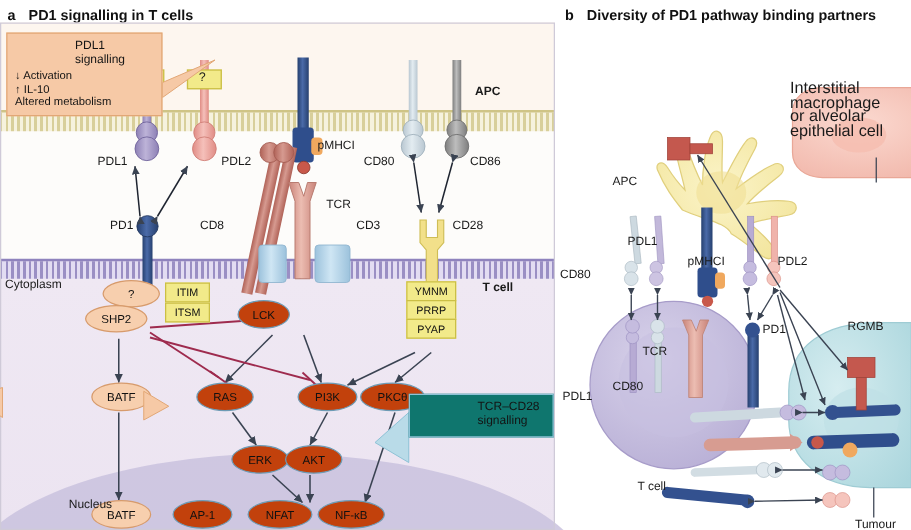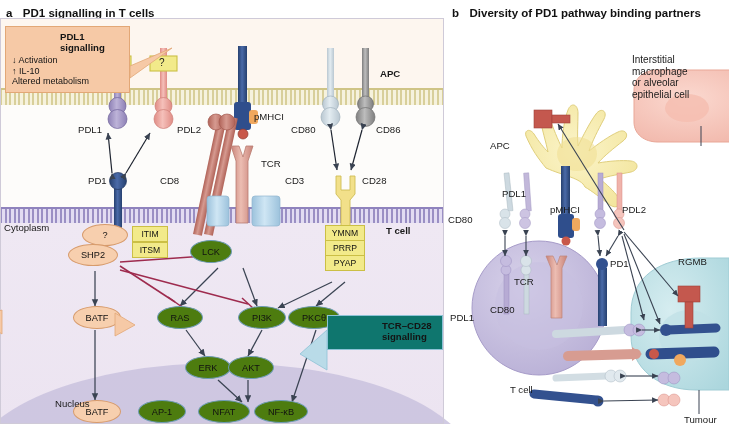--- a/index.html
+++ b/index.html
@@ -23,30 +23,30 @@
        linear-gradient(#ddd6ee,#cfc6e6);
      border-top:2px solid #8f83bd;border-bottom:2px solid #8f83bd;}
   .cyto{position:absolute;left:0;top:205px;width:444px;height:201px;
      background:linear-gradient(#efe8f3,#ece4f1);}
   .nucleus{position:absolute;left:-30px;top:345px;width:504px;height:150px;
      border-radius:50% 50% 0 0 / 70% 70% 0 0;background:#c9c2de;opacity:.85;}
   #panelA .frameline{position:absolute;inset:0;border:1px solid #cfcad8;pointer-events:none;}
   
   .callout{position:absolute;background:#f6c9a6;border:1px solid #e2a776;
      padding:4px 6px 5px 6px;box-sizing:border-box;z-index:40;}
-  .callout .ttl{font-weight:bold;font-size:9.6px;color:#141414;margin-bottom:2px;padding-left:48px;}
+  .callout .ttl{font-weight:normal;font-size:9.6px;color:#141414;margin-bottom:2px;padding-left:48px;}
   .callout li{font-size:9px;color:#141414;line-height:10.6px;list-style:none;}
   .callout ul{margin:0;padding:0;}
   .callout.blue{background:#0f766e;border-color:#8dc2d6;}
   
   .lab{position:absolute;font-size:9.6px;color:#1a1a1a;white-space:nowrap;z-index:30;}
   
   .ell{position:absolute;border-radius:50%;display:flex;align-items:center;
      justify-content:center;font-size:9.2px;color:#111;z-index:25;white-space:nowrap;}
-  .ell.blue{background:#4d7c0f;border:1.2px solid #6d9bb5;}
+  .ell.blue{background:#c2410c;border:1.2px solid #6d9bb5;}
   .ell.orange{background:#f7cfae;border:1.2px solid #d79b6c;}
   .motif{position:absolute;background:#f2ea8a;border:1.2px solid #cbbf45;
      display:flex;align-items:center;justify-content:center;font-size:8.6px;color:#111;z-index:26;}
   svg{overflow:visible;}
 </style>
 </head>
 <body>
 
 <div class="fig">
 
@@ -439,19 +439,19 @@
     <div class="lab" style="left:104px;top:186px;">pMHCI</div>
     <div class="lab" style="left:176px;top:186px;">PDL2</div>
     <div class="lab" style="left:4px;top:294px;">PDL1</div>
     <div class="lab" style="left:44px;top:286px;">CD80</div>
     <div class="lab" style="left:68px;top:258px;">TCR</div>
     <div class="lab" style="left:164px;top:240px;">PD1</div>
     <div class="lab" style="left:232px;top:238px;">RGMB</div>
     <div class="lab" style="left:64px;top:366px;">T cell</div>
     <div class="lab" style="left:238px;top:396px;line-height:11px;white-space:pre;">Tumour
 cell</div>
-    <div class="lab" style="left:186px;top:36px;line-height:11.5px;white-space:pre;font-size:10px;">Interstitial
+    <div class="lab" style="left:186px;top:46px;line-height:11.5px;white-space:pre;font-size:13px;">Interstitial
 macrophage
 or alveolar
 epithelial cell</div>
   </div>
 
 </div>
 
 </body></html>

